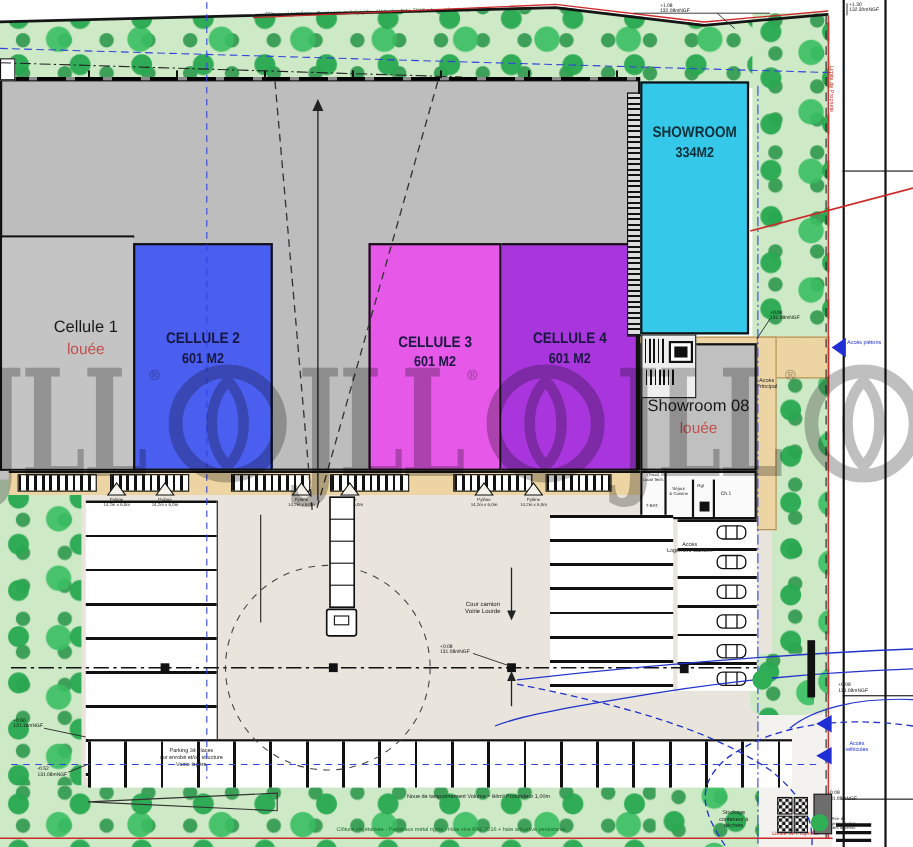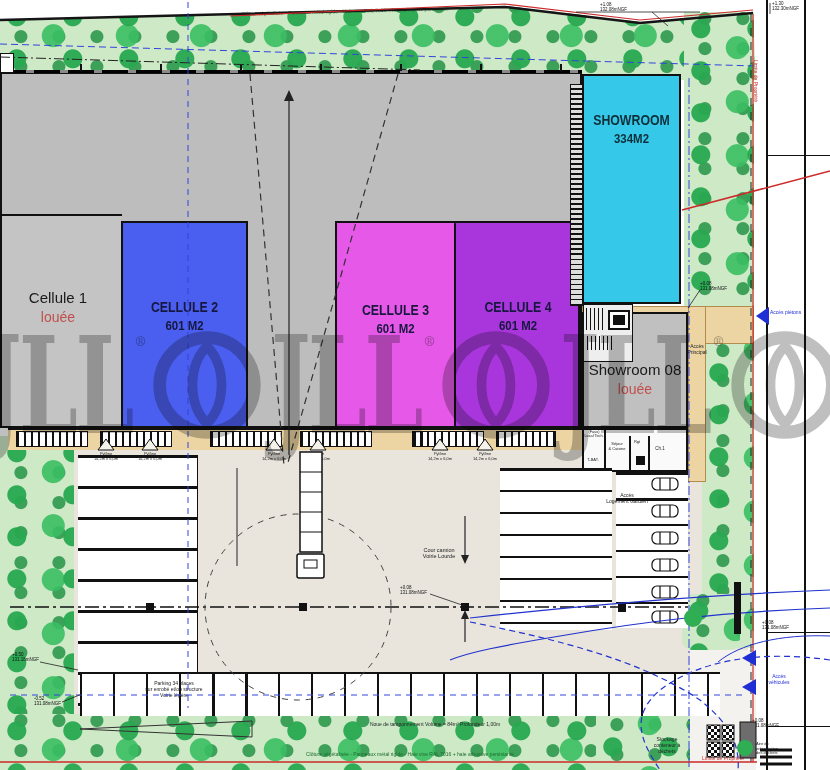--- a/index.html
+++ b/index.html
@@ -244,21 +244,21 @@
       <span class="b">601 M2</span>
   </div>
   <div class="cell-label" style="left:456px;top:297px;width:124px;">
     <span class="a">CELLULE 4</span>
       <span class="b">601 M2</span>
   </div>
   <div class="cell-label" style="left:582px;top:110px;width:99px;color:#0e2f3a;">
     <span class="a">SHOWROOM</span>
       <span class="b">334M2</span>
   </div>
-  <div class="plain-label" style="left:0;top:288px;width:116px;">
+  <div class="plain-label" style="left:20px;top:288px;width:116px;">
     <span class="a">Cellule 1</span>
       <span class="b">louée</span>
   </div>
   <div class="plain-label" style="left:582px;top:360px;width:106px;z-index:40;">
     <span class="a">Showroom 08</span>
       <span class="b">louée</span>
   </div>
 
   <div class="t green-note" style="left:180px;top:9px;width:330px;transform:rotate(-1.5deg);">
       <span>Clôture végétalisée - Panneaux métal rigide - Haie vive RAL 7016 + haie arbustive persistante</span>

